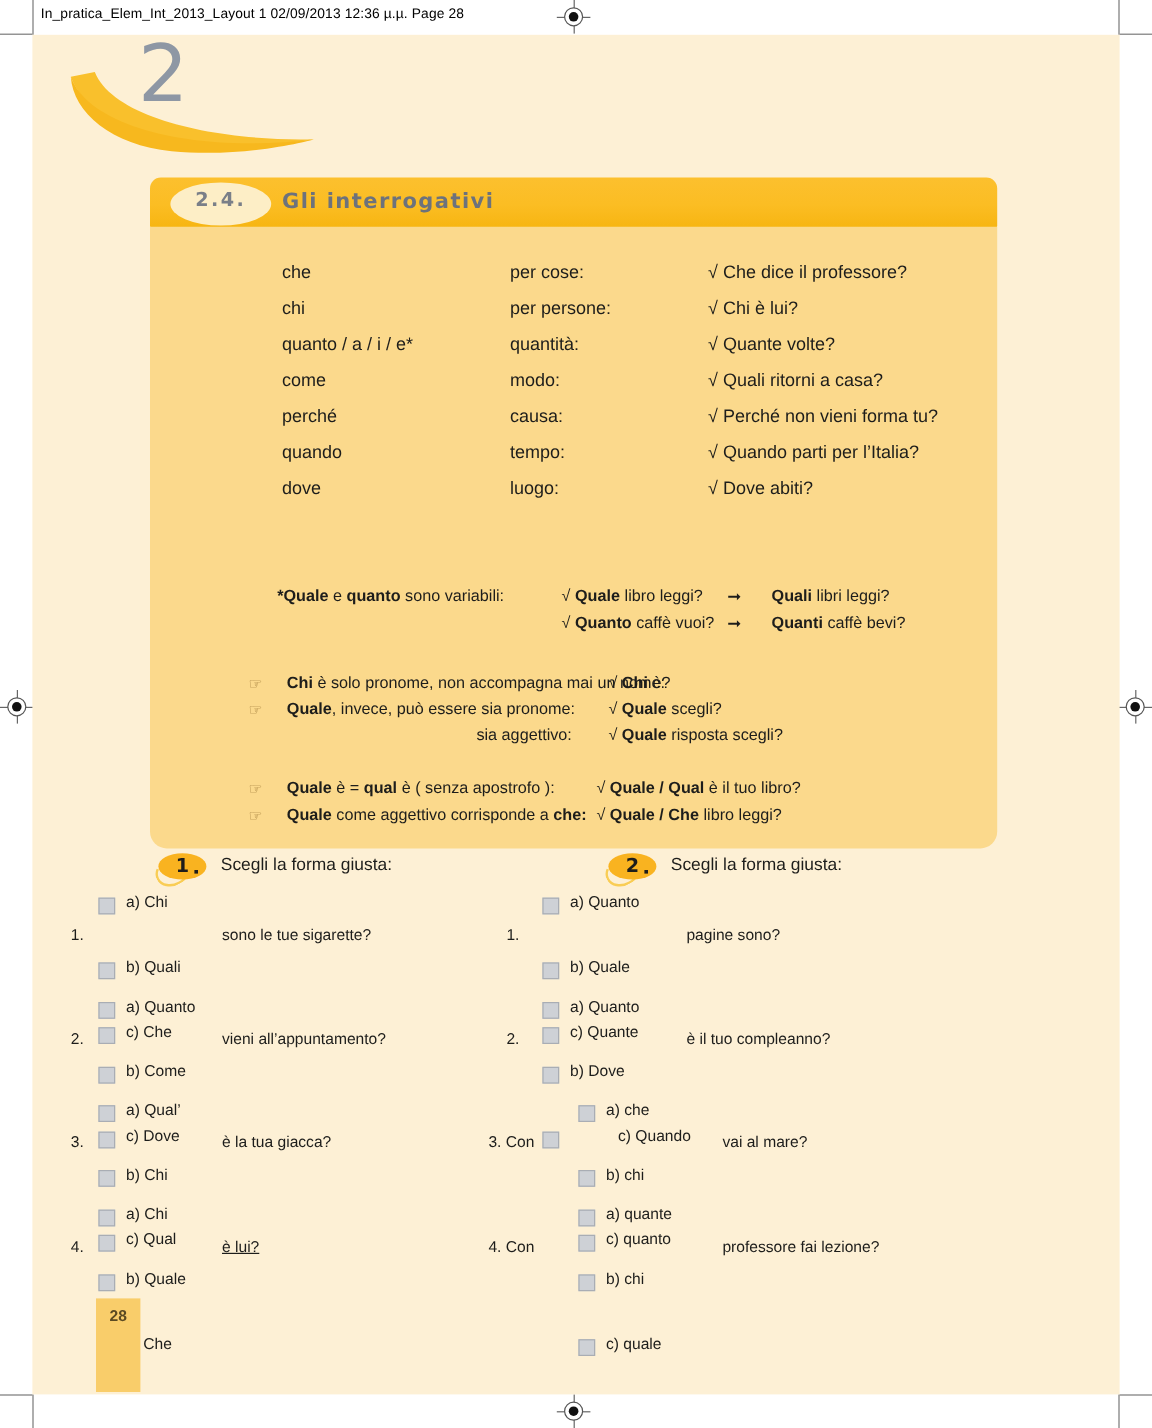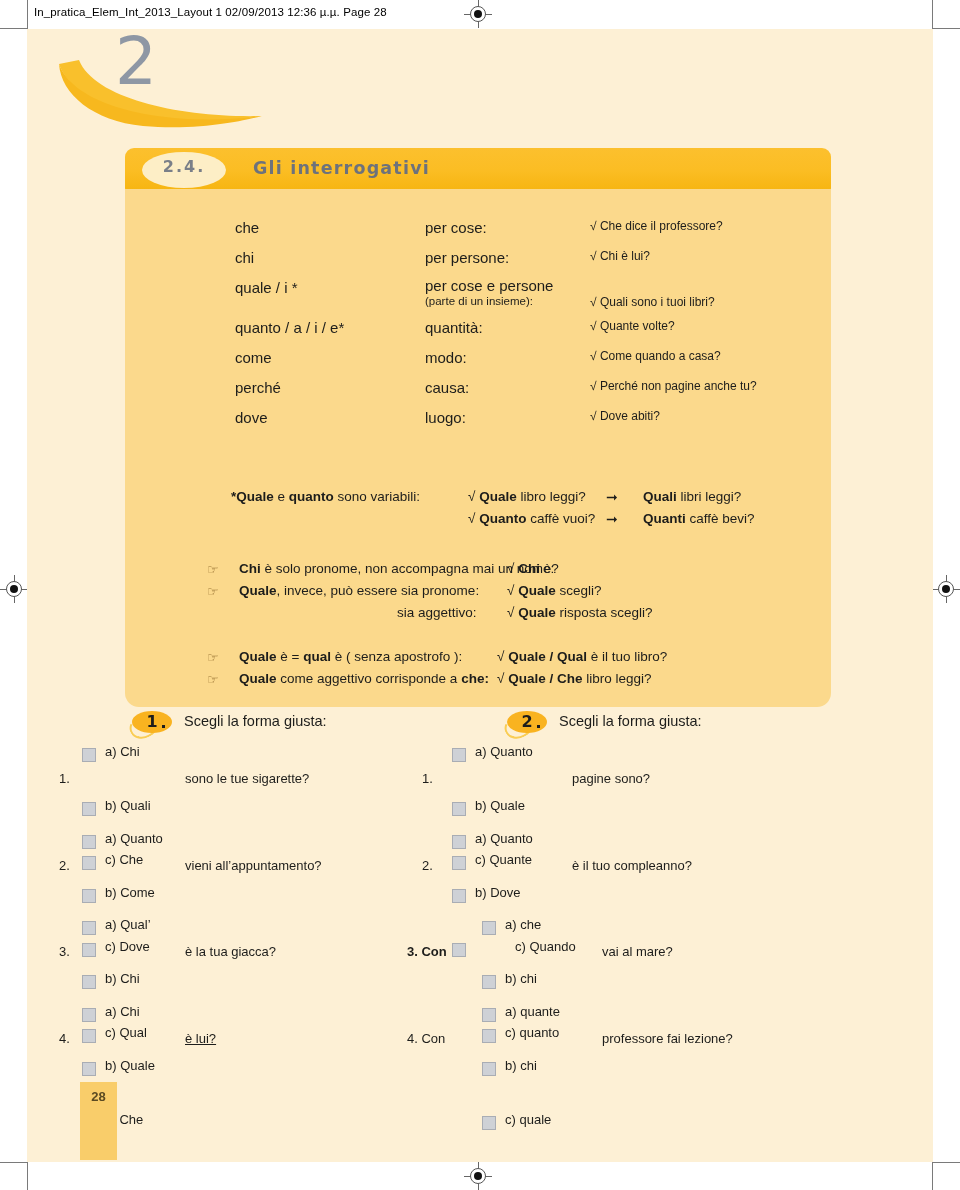--- a/index.html
+++ b/index.html
@@ -65,40 +65,40 @@
   }
   .title-num{
     position:absolute;left:19px;top:9px;width:80px;
     text-align:center;
     font-family:"DejaVu Sans", sans-serif;
     font-size:16px;font-weight:700;color:#7a7f88;letter-spacing:2px;
   }
   .title-text{
     position:absolute;left:110px;top:10px;
     font-family:"DejaVu Sans", sans-serif;
-    font-size:17.5px;font-weight:700;color:#6d727c;letter-spacing:1.2px;margin-left:18px;
+    font-size:17.5px;font-weight:700;color:#6d727c;letter-spacing:1.2px;
   }
 
   
   .card{
     position:absolute;left:98px;top:160px;width:706px;height:518px;
     background:#fbd98c;border-radius:0 0 14px 14px;
   }
 
   
   .tbl{position:absolute;left:110px;top:30px;width:580px;}
   .trow{position:relative;height:30px;}
   .trow.tall{height:40px;}
   .c-word{position:absolute;left:0;top:0;width:190px;
     font-size:15px;color:#1d1d1b;}
   .c-use{position:absolute;left:190px;top:0;width:165px;
     font-size:15px;color:#1d1d1b;}
   .c-use .sub{display:block;font-size:11.5px;line-height:1.25;}
   .c-ex{position:absolute;left:355px;top:0;
-    font-size:12px;color:#1d1d1b;white-space:nowrap;}
+    font-size:15px;color:#1d1d1b;white-space:nowrap;}
   .c-use.shift{top:-2px;}
   .c-ex.shift{top:16px;}
 
   
   .note-var{position:absolute;left:82px;top:300px;width:600px;font-size:13.5px;color:#1d1d1b;margin-left:24px;}
   .nv-line{position:relative;height:22px;white-space:nowrap;}
   .nv-lead{position:absolute;left:0;top:0;}
   .nv-a{position:absolute;left:237px;top:0;}
   .nv-arrow{position:absolute;left:375px;top:0;font-size:14px;}
   .nv-b{position:absolute;left:412px;top:0;}
@@ -221,39 +221,39 @@
         <div class="trow">
           <div class="c-word">che</div>
           <div class="c-use">per cose:</div>
           <div class="c-ex">√ Che dice il professore?</div>
         </div>
         <div class="trow">
           <div class="c-word">chi</div>
           <div class="c-use">per persone:</div>
           <div class="c-ex">√ Chi è lui?</div>
         </div>
-        <div class="trow tall">
-          <div class="c-word">quale / i *</div>
-          <div class="c-use shift">per cose e persone<span class="sub">(parte di un insieme):</span></div>
-          <div class="c-ex shift">√ Quali sono i tuoi libri?</div>
-        </div>
         <div class="trow">
           <div class="c-word">quanto / a / i / e*</div>
           <div class="c-use">quantità:</div>
           <div class="c-ex">√ Quante volte?</div>
         </div>
         <div class="trow">
           <div class="c-word">come</div>
           <div class="c-use">modo:</div>
-          <div class="c-ex">√ Come quando a casa?</div>
+          <div class="c-ex">√ Quali ritorni a casa?</div>
         </div>
         <div class="trow">
           <div class="c-word">perché</div>
           <div class="c-use">causa:</div>
-          <div class="c-ex">√ Perché non pagine anche tu?</div>
+          <div class="c-ex">√ Perché non vieni forma tu?</div>
+        </div>
+        <div class="trow">
+          <div class="c-word">quando</div>
+          <div class="c-use">tempo:</div>
+          <div class="c-ex">√ Quando parti per l’Italia?</div>
         </div>
         <div class="trow">
           <div class="c-word">dove</div>
           <div class="c-use">luogo:</div>
           <div class="c-ex">√ Dove abiti?</div>
         </div>
       </div>
 
     <div class="note-var" id="note-var">
         <div class="nv-line">
@@ -409,21 +409,21 @@
           <span class="box" style="left:425px;top:31px;"></span>
           <span class="olabel" style="left:448px;top:27px;">b) Dove</span>
         </div>
         <div class="opt" style="height:27px;">
           <span class="box" style="left:425px;top:58px;"></span>
           <span class="olabel" style="left:448px;top:54px;margin-left:40px;">c) Quando</span>
         </div>
         <div class="qtail" style="left:545px;">è il tuo compleanno?</div>
       </div>
       <div class="qgroup" style="left:0px;top:888px;width:900px;height:80px;">
-        <div class="qnum" style="left:380px;font-weight:bold;">3. Con</div>
+        <div class="qnum" style="left:380px;">3. Con</div>
         <div class="opt" style="height:27px;">
           <span class="box" style="left:455px;top:4px;"></span>
           <span class="olabel" style="left:478px;top:0px;">a) che</span>
         </div>
         <div class="opt" style="height:27px;">
           <span class="box" style="left:455px;top:31px;"></span>
           <span class="olabel" style="left:478px;top:27px;">b) chi</span>
         </div>
         <div class="opt" style="height:27px;">
           <span class="box" style="left:455px;top:58px;"></span>

